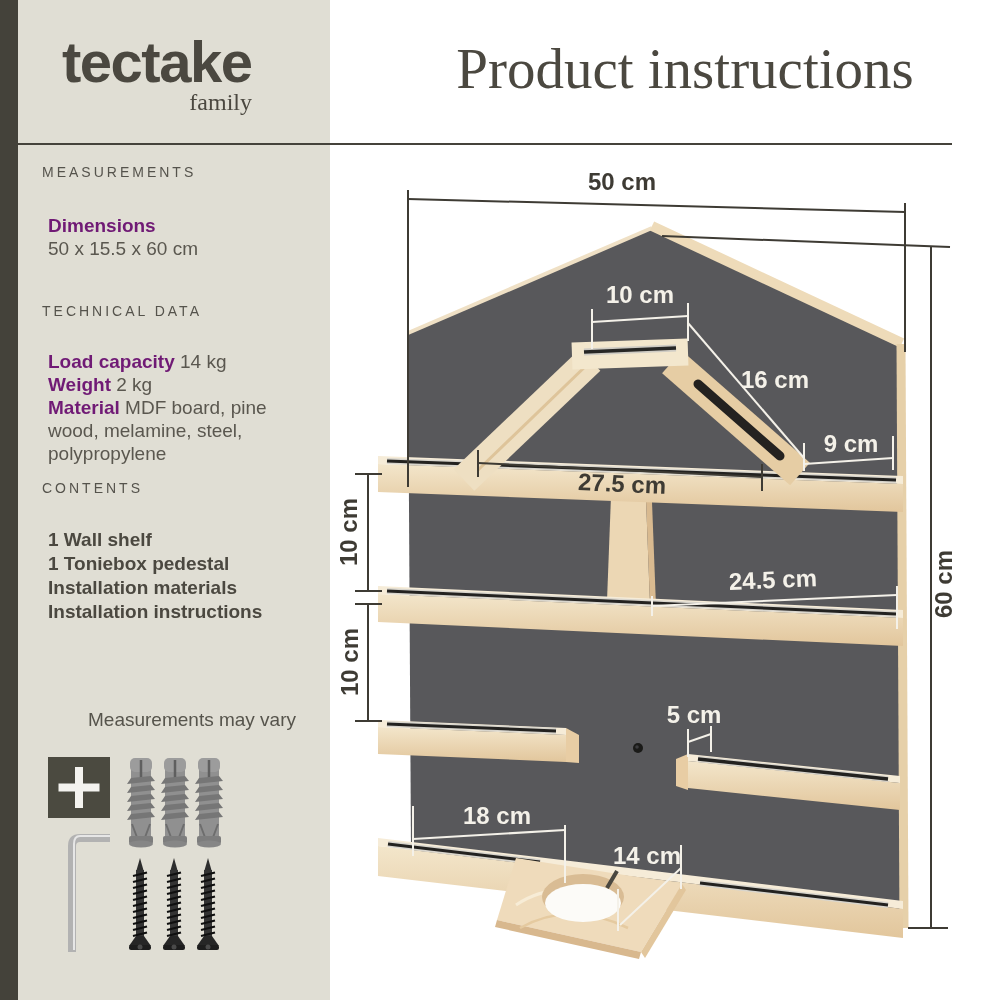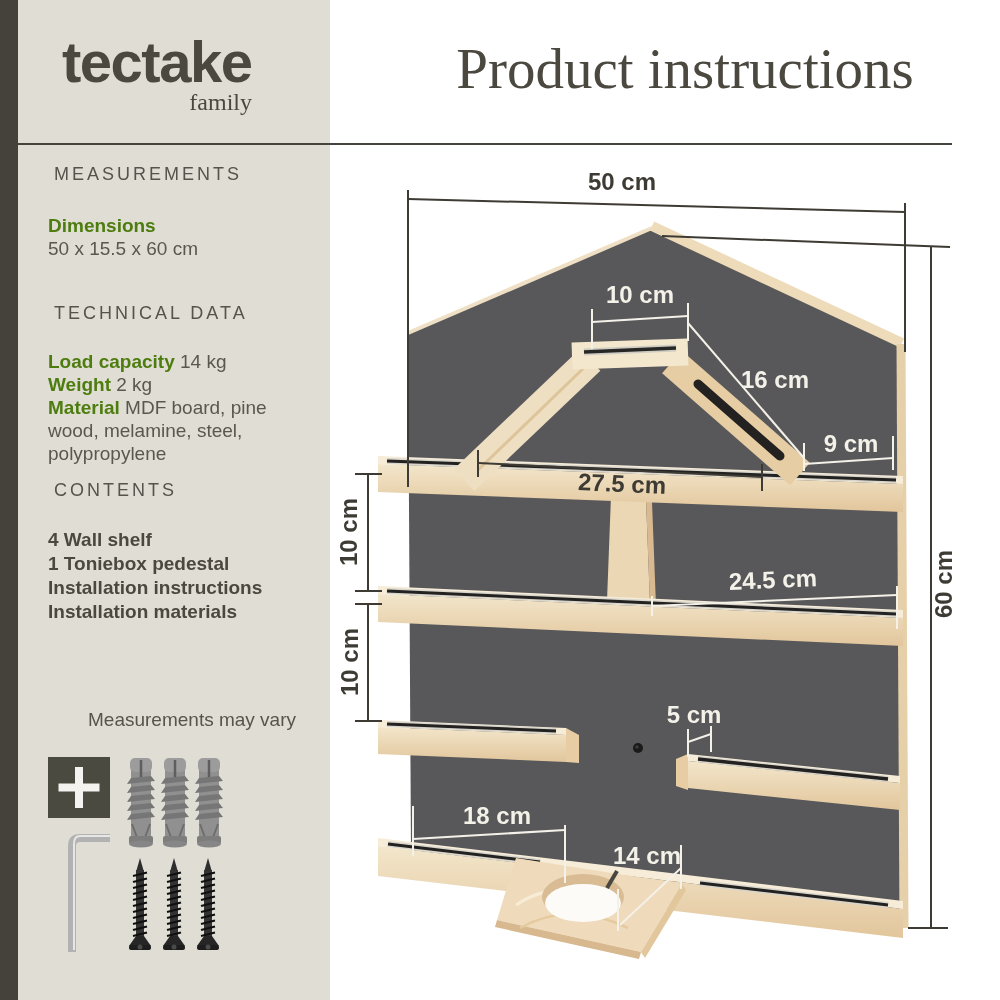--- a/index.html
+++ b/index.html
@@ -9,23 +9,23 @@
     overflow:hidden; font-family:"Liberation Sans", sans-serif; margin:0 auto;
   }
   .accent-bar { position:absolute; left:0; top:0; width:18px; height:1000px; background:#44423a; }
   .sidebar { position:absolute; left:18px; top:0; width:312px; height:1000px; background:#e0ded4; }
   .divider { position:absolute; left:18px; top:143px; width:934px; height:0; border-top:2px solid #45433b; }
 
   .logo { position:absolute; left:44px; top:28px; width:192px; color:#4b4840; }
   .logo .brand { font-size:58px; font-weight:700; letter-spacing:-1.5px; }
   .logo .brand-sub { font-family:"Liberation Serif", serif; font-size:24px; text-align:right; margin-top:-6px; padding-right:2px; }
 
-  .sec-heading { position:absolute; left:36px; font-size:18px; font-weight:400; letter-spacing:3px; color:#55534c; }
+  .sec-heading { position:absolute; left:24px; font-size:14px; font-weight:400; letter-spacing:3px; color:#55534c; }
   .side-text { position:absolute; left:30px; width:262px; font-size:19px; line-height:23px; color:#5a574f; }
-  .side-text b { color:#4d7c0f;margin-top:16px; }
+  .side-text b { color:#701a75;margin-top:16px; }
   .contents-list div { font-weight:700; color:#4b4840; line-height:24px; }
   .note { position:absolute; left:22px; font-size:19px; color:#56544c;margin-left:48px; }
 
   .page-title {
     position:absolute; left:385px; top:36px; width:600px; text-align:center;
     font-family:"Liberation Serif", serif; font-weight:400; font-size:57px; color:#4b4840;
   }
 
   .diagram { position:absolute; left:330px; top:150px; }
   .hardware { position:absolute; left:22px; top:748px; }
@@ -56,24 +56,24 @@
 
     <div class="sec-heading" style="top:303px;">TECHNICAL DATA</div>
     <div class="side-text" style="top:350px;">
       <b>Load capacity</b> <span>14 kg</span><br>
       <b>Weight</b> <span>2 kg</span><br>
       <b>Material</b> <span>MDF board, pine wood, melamine, steel, polypropylene</span>
     </div>
 
     <div class="sec-heading" style="top:480px;">CONTENTS</div>
     <div class="side-text contents-list" style="top:528px;">
-      <div>4 Wall shelf</div>
+      <div>1 Wall shelf</div>
       <div>1 Toniebox pedestal</div>
+      <div>Installation materials</div>
       <div>Installation instructions</div>
-      <div>Installation materials</div>
     </div>
 
     <div class="note" style="top:709px;">Measurements may vary</div>
 
     <svg class="hardware" width="200" height="215" viewBox="0 0 200 215">
       <defs>
         <g id="plug">
           <rect x="-10" y="12" width="20" height="82" rx="4" fill="#909090"></rect>
           <rect x="-11" y="10" width="22" height="14" rx="5" fill="#9c9c9c"></rect>
           <line x1="0" y1="12" x2="0" y2="30" stroke="#5f5f5f" stroke-width="2.5"></line>

